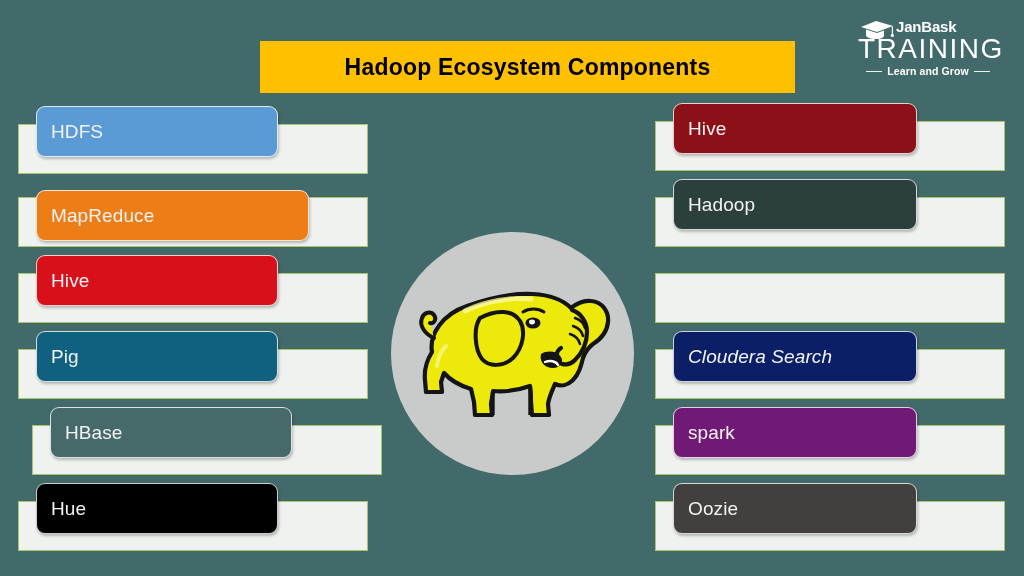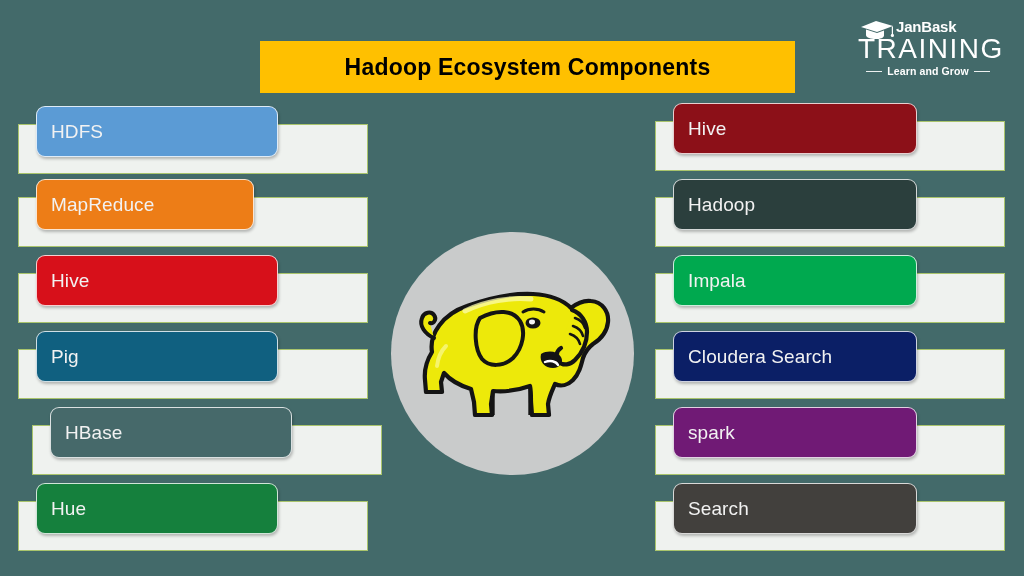--- a/index.html
+++ b/index.html
@@ -196,21 +196,21 @@
 
   <div class="col" id="col-left">
       <div class="row" style="left: 18px; top: 106px;">
         <div class="row-bar" style="width: 350px; background: rgb(239, 242, 239); border-color: rgb(169, 196, 108);"></div>
         <div class="row-chip" style="width: 242px; left: 18px; background: rgb(91, 155, 213);">
           <span class="row-label">HDFS</span>
         </div>
       </div>
       <div class="row" style="left: 18px; top: 179px;">
         <div class="row-bar" style="width: 350px; background: rgb(239, 242, 239); border-color: rgb(169, 196, 108);"></div>
-        <div class="row-chip" style="width: 218px; left: 18px; background: rgb(237, 125, 23);">
+        <div class="row-chip" style="width: 273px; left: 18px; background: rgb(237, 125, 23); margin-top: 11px;">
           <span class="row-label">MapReduce</span>
         </div>
       </div>
       <div class="row" style="left: 18px; top: 255px;">
         <div class="row-bar" style="width: 350px; background: rgb(239, 242, 239); border-color: rgb(169, 196, 108);"></div>
         <div class="row-chip" style="width: 242px; left: 18px; background: rgb(215, 16, 26); text-align: right;">
           <span class="row-label">Hive</span>
         </div>
       </div>
       <div class="row" style="left: 18px; top: 331px;">
@@ -220,61 +220,58 @@
         </div>
       </div>
       <div class="row" style="left: 18px; top: 407px; margin-left: 14px;">
         <div class="row-bar" style="width: 350px; background: rgb(239, 242, 239); border-color: rgb(169, 196, 108);"></div>
         <div class="row-chip" style="width: 242px; left: 18px; background: rgb(70, 105, 106);">
           <span class="row-label">HBase</span>
         </div>
       </div>
       <div class="row" style="left: 18px; top: 483px;">
         <div class="row-bar" style="width: 350px; background: rgb(239, 242, 239); border-color: rgb(169, 196, 108);"></div>
-        <div class="row-chip" style="width: 242px; left: 18px; background: #15803d; align-items: center;">
+        <div class="row-chip" style="width: 242px; left: 18px; background: #000000; align-items: center;">
           <span class="row-label">Hue</span>
         </div>
       </div>
     </div>
 
   <div class="col" id="col-right">
       <div class="row" style="left: 655px; top: 103px;">
         <div class="row-bar" style="width: 350px; background: rgb(239, 242, 239); border-color: rgb(169, 196, 108);"></div>
         <div class="row-chip" style="width: 244px; left: 18px; background: rgb(140, 16, 24);">
           <span class="row-label">Hive</span>
         </div>
       </div>
       <div class="row" style="left: 655px; top: 179px;">
         <div class="row-bar" style="width: 350px; background: rgb(239, 242, 239); border-color: rgb(169, 196, 108);"></div>
         <div class="row-chip" style="width: 244px; left: 18px; background: rgb(43, 63, 61);">
           <span class="row-label">Hadoop</span>
         </div>
       </div>
       <div class="row" style="left: 655px; top: 255px;">
         <div class="row-bar" style="width: 350px; background: rgb(239, 242, 239); border-color: rgb(169, 196, 108);"></div>
-        <div class="row-chip" style="width: 244px; left: 18px; background: rgb(0, 169, 79);">
-          <span class="row-label">Impala</span>
-        </div>
-      </div>
-      <div class="row" style="left: 655px; top: 331px;">
+      </div>
+      <div class="row" style="left: 655px; top: 331px; font-style: italic;">
         <div class="row-bar" style="width: 350px; background: rgb(239, 242, 239); border-color: rgb(169, 196, 108);"></div>
         <div class="row-chip" style="width: 244px; left: 18px; background: rgb(11, 31, 102);">
           <span class="row-label">Cloudera  Search</span>
         </div>
       </div>
       <div class="row" style="left: 655px; top: 407px;">
         <div class="row-bar" style="width: 350px; background: rgb(239, 242, 239); border-color: rgb(169, 196, 108);"></div>
         <div class="row-chip" style="width: 244px; left: 18px; background: #701a75;">
           <span class="row-label">spark</span>
         </div>
       </div>
       <div class="row" style="left: 655px; top: 483px;">
         <div class="row-bar" style="width: 350px; background: rgb(239, 242, 239); border-color: rgb(169, 196, 108);"></div>
         <div class="row-chip" style="width: 244px; left: 18px; background: rgb(66, 64, 61);">
-          <span class="row-label">Search</span>
+          <span class="row-label">Oozie</span>
         </div>
       </div>
     </div>
 
   <div id="hadoop-logo" style="background: rgb(201, 203, 203);">
     <svg id="hadoop-elephant" width="215" height="175" viewBox="0 0 215 175">
       <g>
 
         <path d="M27 86
                  C24 68, 38 48, 62 40

